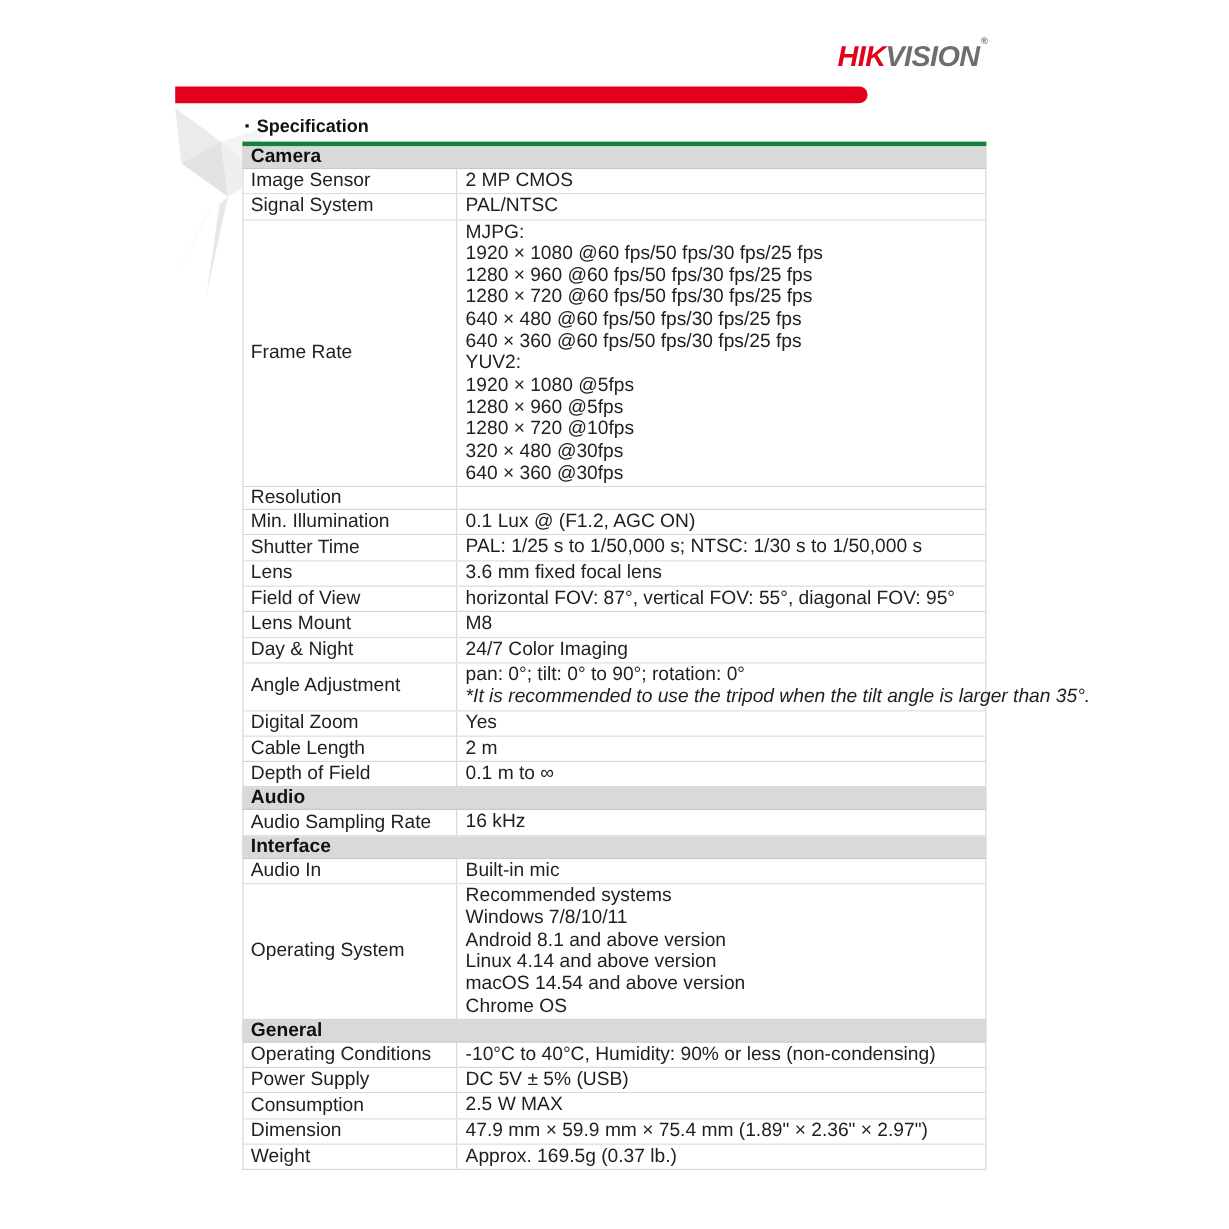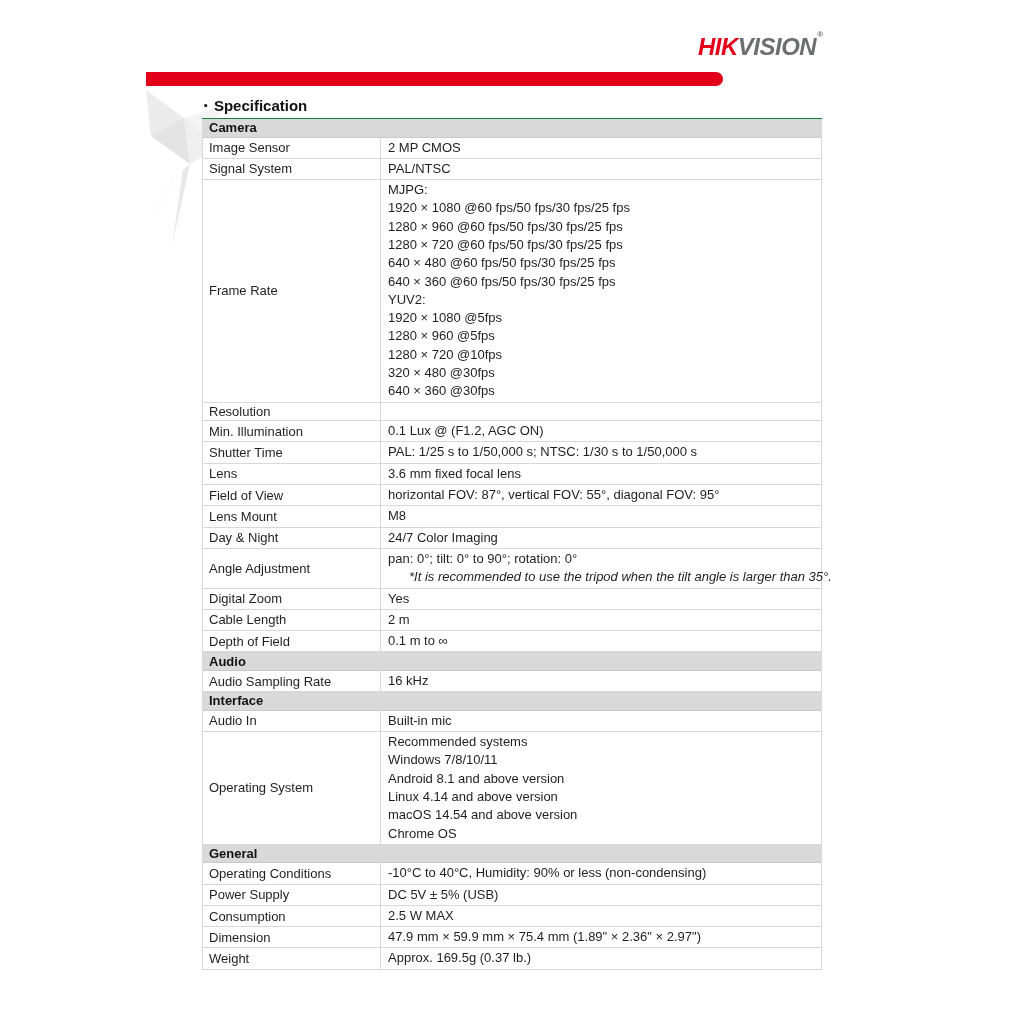--- a/index.html
+++ b/index.html
@@ -31,21 +31,21 @@
   .heading {
     position:absolute; left:204px; top:97px;
     font-size:15px; font-weight:bold; color:#111;
     display:flex; align-items:center; gap:6px; white-space:nowrap;
   }
   .heading .bullet { font-size:11px; line-height:15px; }
 
   
   .spec-table {
     position:absolute; left:202px; top:118px; width:620px;
-    font-size:13px; border-top:1px solid #15803d; box-sizing:border-box;
+    font-size:16px; border-top:4px solid #15803d; box-sizing:border-box;
   }
   .section-row {
     background:#d9d9d9; min-height:18.5px;
     border-bottom:1px solid #c9c9c9; border-left:1px solid #d8d8d8; border-right:1px solid #d8d8d8;
     display:flex; align-items:center; font-weight:bold; padding-left:6px; box-sizing:border-box;
     color:#111;
   }
   .row {
     display:flex; min-height:18.5px;
     border-bottom:1px solid #d8d8d8; border-left:1px solid #d8d8d8; border-right:1px solid #d8d8d8;
@@ -53,21 +53,21 @@
   }
   .label-cell {
     flex:0 0 178px; width:178px; display:flex; align-items:center;
     padding-left:6px; border-right:1px solid #d8d8d8; box-sizing:border-box;
   }
   .value-cell {
     flex:1; padding-left:7px; display:flex; flex-direction:column; justify-content:center;
     box-sizing:border-box; padding-top:1px; padding-bottom:1px;
   }
   .line { line-height:18.3px; white-space:nowrap; }
-  .note { font-style:italic;margin-left:21px; }
+  .note { font-style:italic; }
 </style>
 </head>
 <body>
 
 <svg class="deco" viewBox="0 0 95 165" xmlns="http://www.w3.org/2000/svg" aria-hidden="true">
   <polygon points="8,6 46,34 13,52" fill="#ebebeb"></polygon>
   <polygon points="46,34 90,20 64,50" fill="#f4f4f4"></polygon>
   <polygon points="13,52 46,34 52,80" fill="#e3e3e3"></polygon>
   <polygon points="52,80 46,34 82,62" fill="#efefef"></polygon>
   <polygon points="52,80 34,162 45,86" fill="#e8e8e8"></polygon>

